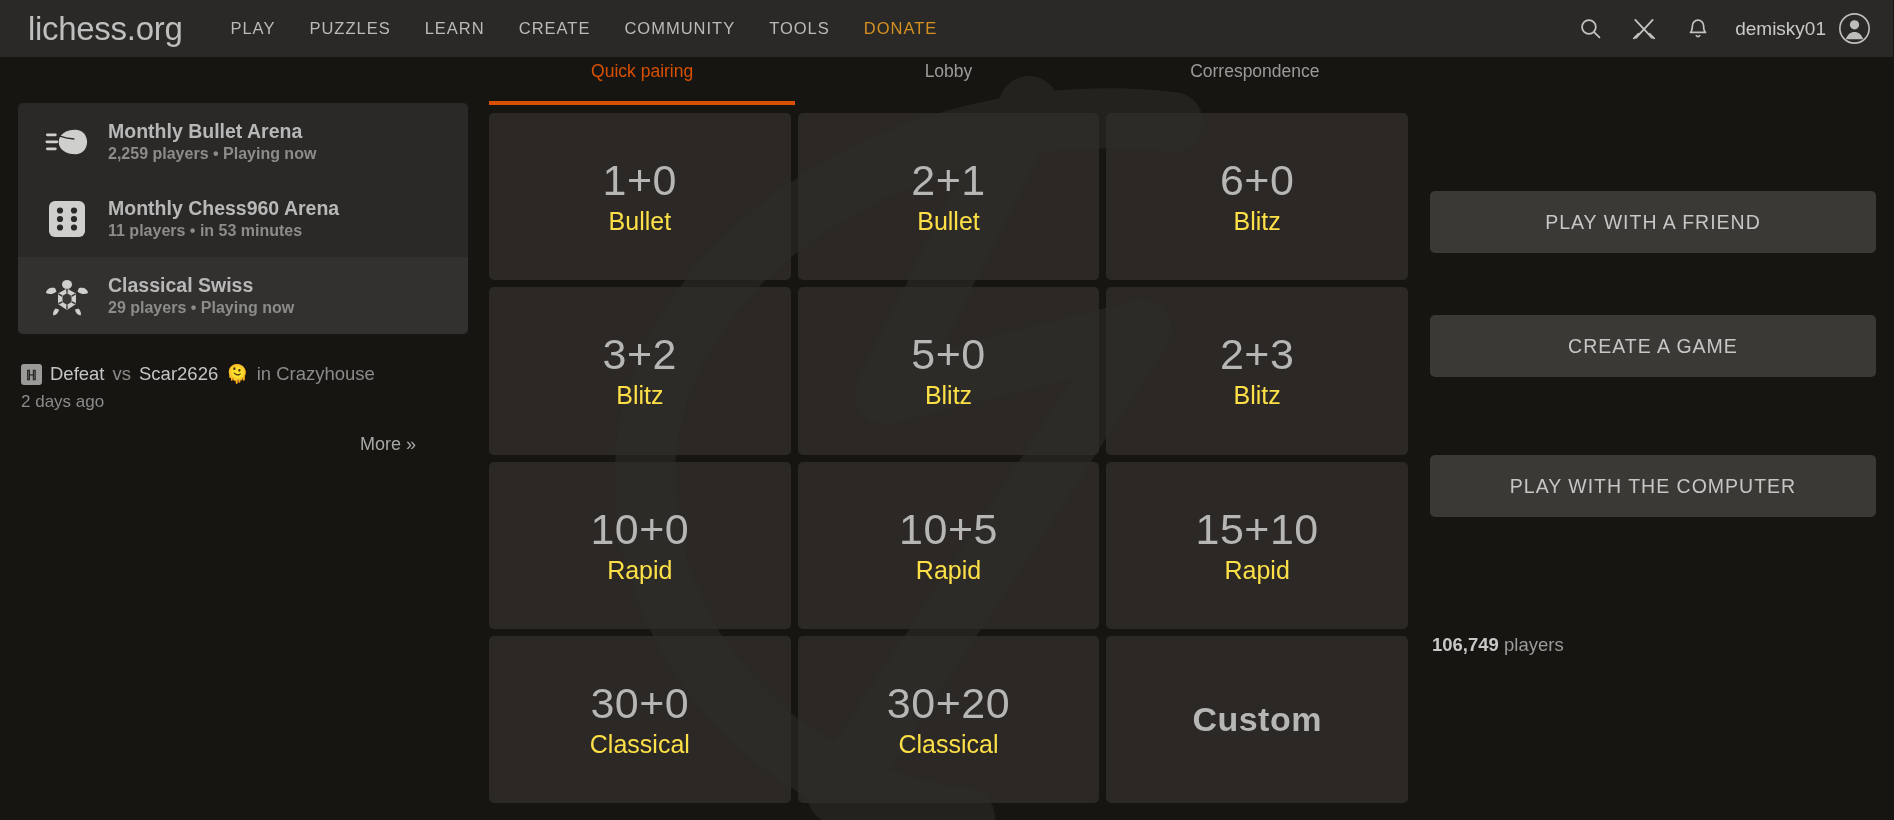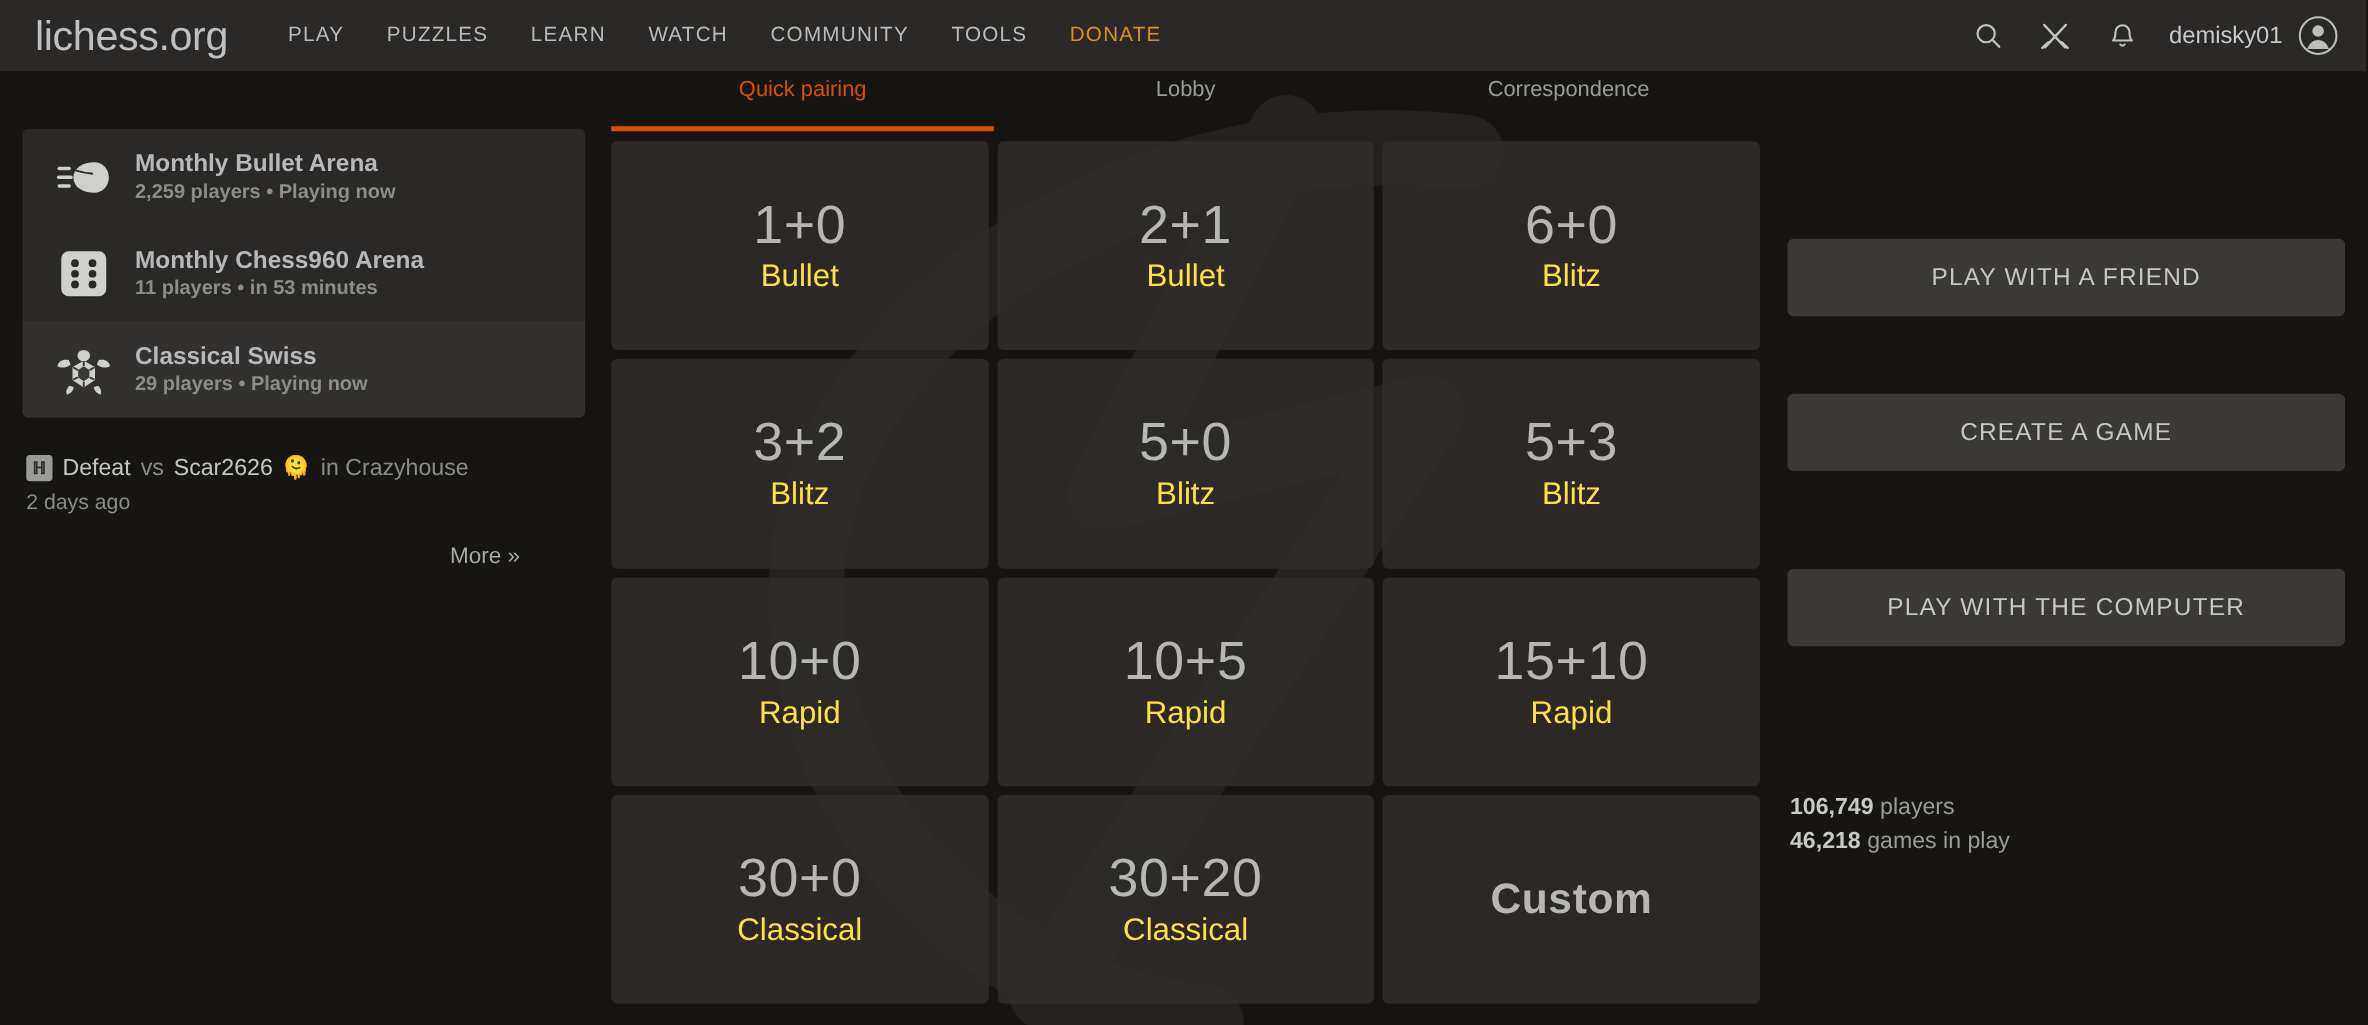--- a/index.html
+++ b/index.html
@@ -233,21 +233,21 @@
 </head>
 <body>
 
 <div id="site-header">
   <div id="site-title">lichess.org</div>
 
   <nav id="main-nav">
     <span class="nav-item">PLAY</span>
     <span class="nav-item">PUZZLES</span>
     <span class="nav-item">LEARN</span>
-    <span class="nav-item">WATCH</span>
+    <span class="nav-item">CREATE</span>
     <span class="nav-item">COMMUNITY</span>
     <span class="nav-item">TOOLS</span>
     <span class="nav-item donate">DONATE</span>
   </nav>
 
   <div id="header-right">
     <div class="hdr-icon">
       <svg width="25" height="25" viewBox="0 0 24 24" fill="none" stroke="#c2c2c0" stroke-width="1.7" stroke-linecap="round">
         <circle cx="10.5" cy="10.5" r="6.6"></circle>
           <line x1="15.4" y1="15.4" x2="20.6" y2="20.6"></line>
@@ -390,21 +390,21 @@
 
     <div class="pool">
       <div class="pool-clock">3+2</div>
       <div class="pool-perf">Blitz</div>
     </div>
     <div class="pool">
       <div class="pool-clock">5+0</div>
       <div class="pool-perf">Blitz</div>
     </div>
     <div class="pool">
-      <div class="pool-clock">5+3</div>
+      <div class="pool-clock">2+3</div>
       <div class="pool-perf">Blitz</div>
     </div>
 
     <div class="pool">
       <div class="pool-clock">10+0</div>
       <div class="pool-perf">Rapid</div>
     </div>
     <div class="pool">
       <div class="pool-clock">10+5</div>
       <div class="pool-perf">Rapid</div>
@@ -431,17 +431,14 @@
 
 <div id="right-col">
   <button class="big-btn" id="btn-friend">PLAY WITH A FRIEND</button>
   <button class="big-btn" id="btn-create">CREATE A GAME</button>
   <button class="big-btn" id="btn-computer">PLAY WITH THE COMPUTER</button>
 
   <div id="counters">
     <div class="counter-line">
       <span class="counter-num">106,749</span><span> players</span>
     </div>
-    <div class="counter-line">
-      <span class="counter-num">46,218</span><span> games in play</span>
-    </div>
   </div>
 </div>
 
 </body></html>

